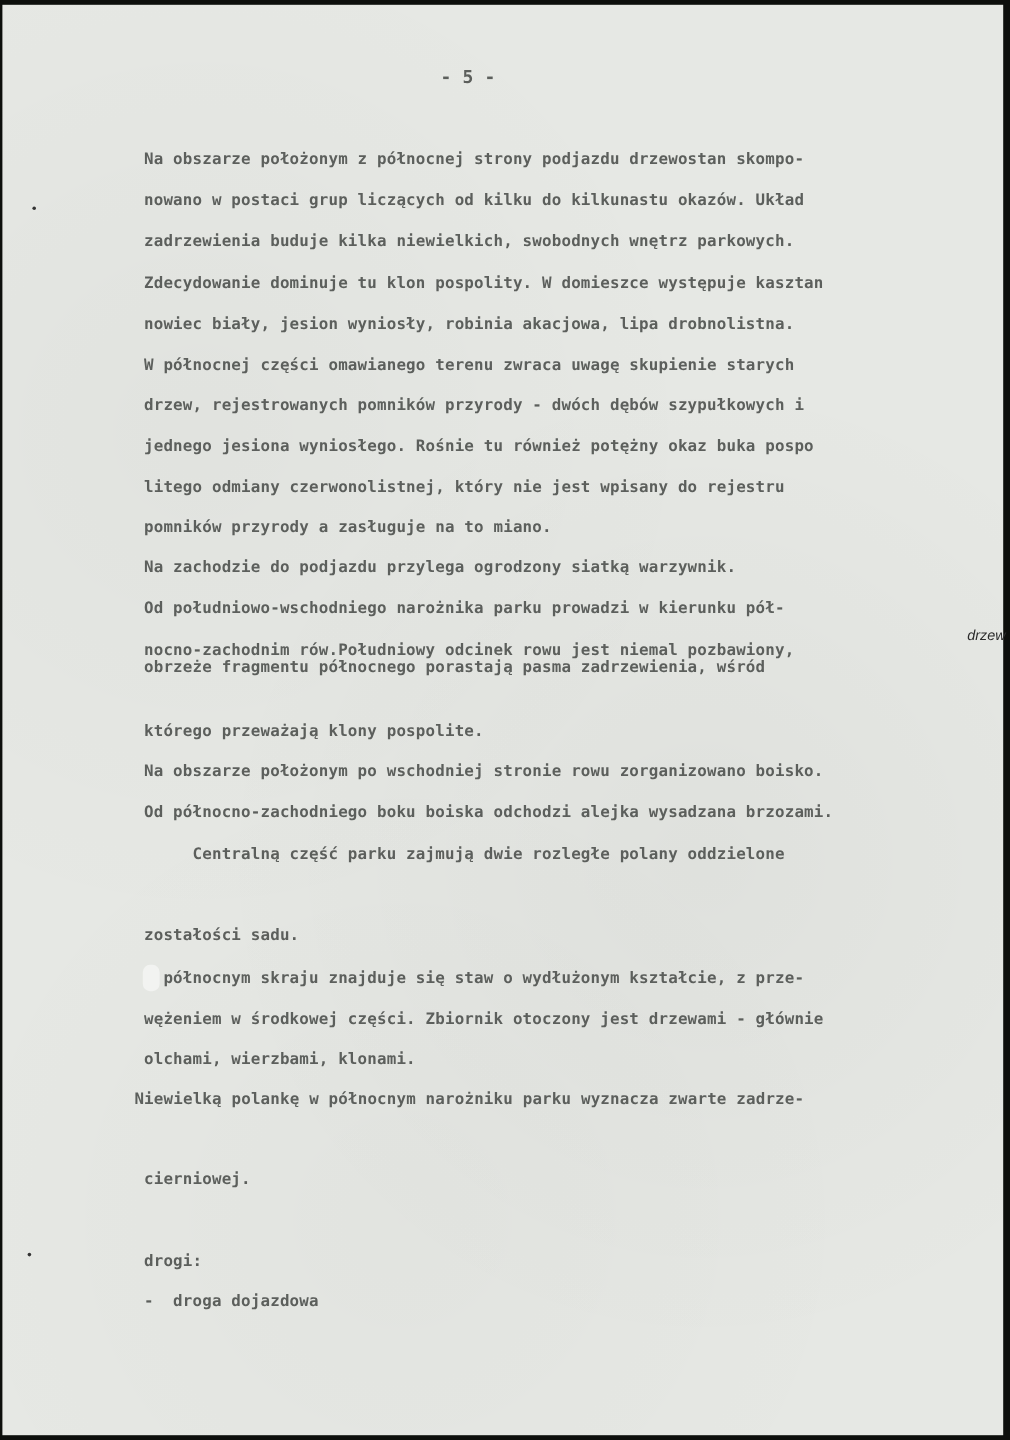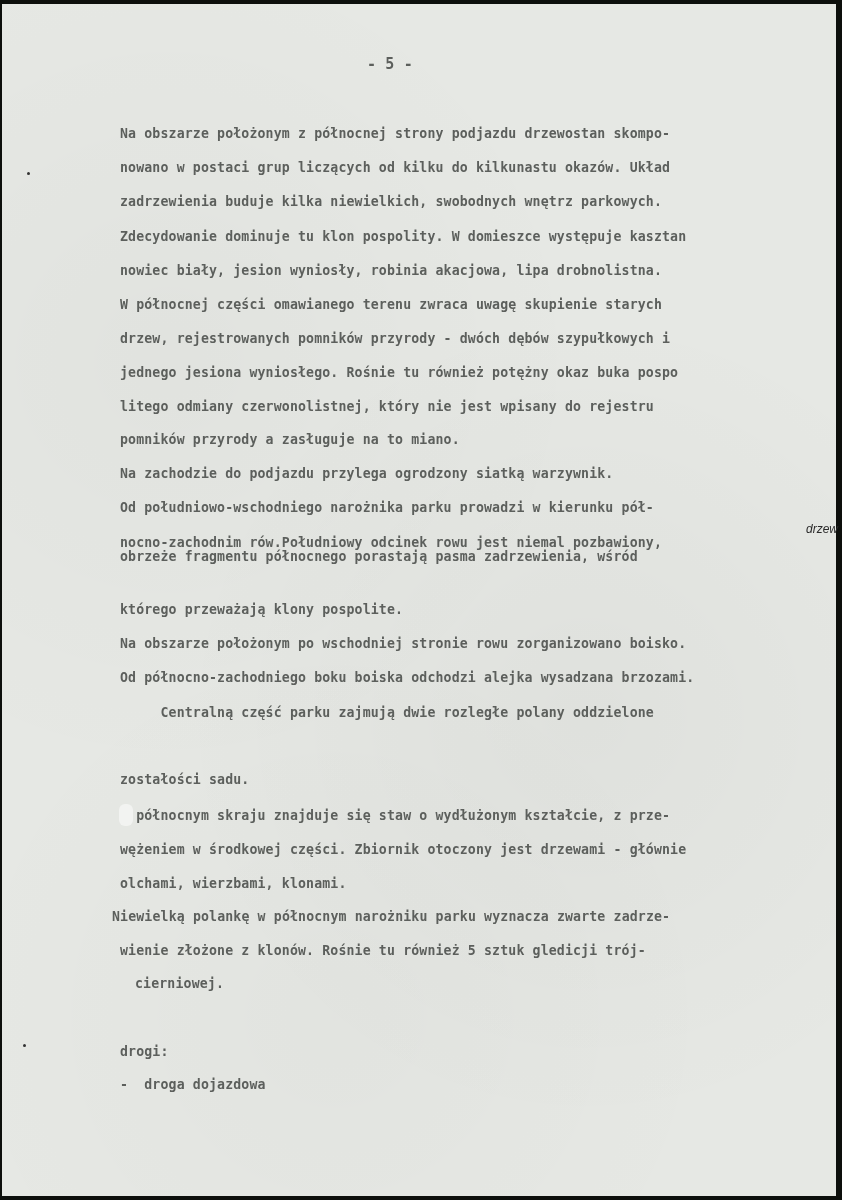--- a/index.html
+++ b/index.html
@@ -58,20 +58,19 @@
   <div class="line" style="left:118px;top:598px">którego przeważają klony pospolite.</div>
   <div class="line" style="left:118px;top:632px">Na obszarze położonym po wschodniej stronie rowu zorganizowano boisko.</div>
   <div class="line" style="left:118px;top:666px">Od północno-zachodniego boku boiska odchodzi alejka wysadzana brzozami.</div>
   <div class="line" style="left:118px;top:701px">     Centralną część parku zajmują dwie rozległe polany oddzielone</div>
   <div class="line" style="left:118px;top:768px">zostałości sadu.</div>
   <div class="line" style="left:118px;top:804px">W północnym skraju znajduje się staw o wydłużonym kształcie, z prze-</div>
   <div class="blot"></div>
   <div class="line" style="left:118px;top:838px">wężeniem w środkowej części. Zbiornik otoczony jest drzewami - głównie</div>
   <div class="line" style="left:118px;top:872px">olchami, wierzbami, klonami.</div>
   <div class="line" style="left:110px;top:905px">Niewielką polankę w północnym narożniku parku wyznacza zwarte zadrze-</div>
-  <div class="line" style="left:118px;top:939px">wienie złożone z klonów. Rośnie tu również 5 sztuk gledicji trój-</div>
-  <div class="line" style="left:133px;top:972px">cierniowej.</div>
+  <div class="line" style="left:118px;top:972px">cierniowej.</div>
   <div class="line" style="left:118px;top:1040px">drogi:</div>
   <div class="line" style="left:118px;top:1073px">-  droga dojazdowa</div>
 
   <div class="speck" style="left:25px;top:168px"></div>
   <div class="speck" style="left:21px;top:1040px"></div>
 </div>
 
 </body></html>

